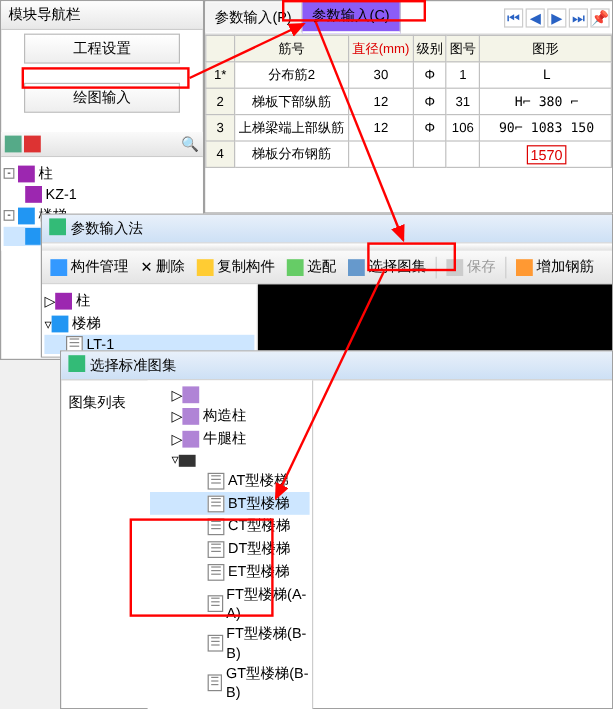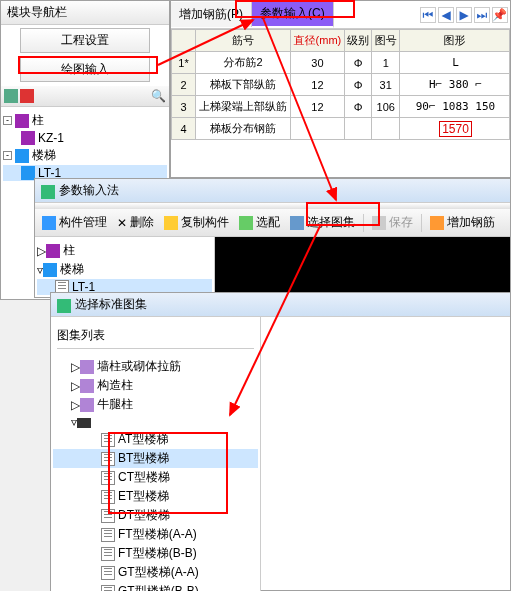--- a/index.html
+++ b/index.html
@@ -1,19 +1,19 @@
 <!DOCTYPE html>
 <html><head>
 <meta charset="utf-8">
 <style>
 *{box-sizing:border-box;margin:0;padding:0;font-family:"Microsoft YaHei","SimSun",sans-serif;font-size:12px}
 body{overflow:hidden;background:#f0f0f0;width:511px;height:591px;position:relative}
 .panel{background:#fff;border:1px solid #a0a0a0}
-.titlebar{background:linear-gradient(#fdfdfd,#e8e8e8);border-bottom:1px solid #ccc;padding:3px 6px;display:flex;align-items:flex-end;gap:4px}
-.side-btn{display:block;width:130px;margin:4px auto;border:1px solid #bbb;background:linear-gradient(#fff,#eee);padding:3px;text-align:center;cursor:pointer}
+.titlebar{background:linear-gradient(#fdfdfd,#e8e8e8);border-bottom:1px solid #ccc;padding:3px 6px;display:flex;align-items:flex-start;gap:4px}
+.side-btn{display:block;width:130px;margin:16px auto;border:1px solid #bbb;background:linear-gradient(#fff,#eee);padding:3px;text-align:center;cursor:pointer}
 .tree{padding:4px 2px;background:#fff}
 .tree-row{display:flex;align-items:center;padding:1px 0;cursor:pointer}
 .tree-row .tw{display:inline-block;width:9px;height:9px;border:1px solid #888;text-align:center;line-height:7px;font-size:9px;margin-right:3px}
 .tree-row.indent1{padding-left:18px}
 .tree-row.indent3{padding-left:48px}
 .tree-row.sel{background:#cde6ff}
 .ico{display:inline-block;width:14px;height:14px;margin-right:3px;vertical-align:middle}
 .ico-col{background:#9c27b0}
 .ico-stair{background:#2196f3}
 .ico-doc{border:1px solid #888;background:#fff;position:relative}
@@ -68,21 +68,21 @@
       </div>
     <div class="tree-row indent1 sel">
         <span class="ico ico-stair"></span>
         <span>LT-1</span>
       </div>
   </div>
 </div>
 
 <div class="panel" style="position:absolute;left:170px;top:0;right:0;height:178px">
   <div style="display:flex;align-items:center;border-bottom:1px solid #ccc">
-    <button style="border:none;background:#f4f4f4;padding:4px 8px;border-right:1px solid #ccc">增加钢筋(P)</button>
+    <button style="border:none;background:#f4f4f4;padding:4px 8px;border-right:1px solid #ccc">参数输入(P)</button>
     <button style="border:none;background:#8b5cf6;padding:4px 8px;border-right:1px solid #ccc;border-bottom:2px solid #fff">参数输入(C)</button>
     <div class="nav-arrows" style="margin-left:auto">
       <span>⏮</span>
       <span>◀</span>
       <span>▶</span>
       <span>⏭</span>
       <span>📌</span>
     </div>
   </div>
   <table class="grid">
@@ -192,28 +192,27 @@
     <div class="preview" style="flex:1"></div>
   </div>
 </div>
 
 <div class="panel" style="position:absolute;left:50px;top:292px;right:0;bottom:0">
   <div class="titlebar" style="background:linear-gradient(#e8f0fa,#cde0f5)">
     <span class="tb-ico" style="background:#3b7"></span>
     <span>选择标准图集</span>
   </div>
   <div style="display:flex;height:calc(100% - 22px)">
-    <div style="width:210px;border-right:1px solid #ccc;display:flex;flex-direction:column">
+    <div style="width:210px;border-right:1px solid #ccc;display:flex;">
       <div style="padding:10px 6px 4px;font-weight:normal">图集列表</div>
       <div style="height:1px;background:#ccc;margin:0 6px 4px"></div>
       <div class="tree" style="flex:1;overflow:auto">
         <div class="tree-row indent1">
             <span>▷</span>
             <span class="ico ico-g"></span>
-            <span>墙柱或砌体拉筋</span>
           </div>
         <div class="tree-row indent1">
             <span>▷</span>
             <span class="ico ico-g"></span>
             <span>构造柱</span>
           </div>
         <div class="tree-row indent1">
             <span>▷</span>
             <span class="ico ico-g"></span>
             <span>牛腿柱</span>
@@ -229,37 +228,33 @@
         <div class="tree-row indent3 sel">
             <span class="ico ico-doc"></span>
             <span>BT型楼梯</span>
           </div>
         <div class="tree-row indent3">
             <span class="ico ico-doc"></span>
             <span>CT型楼梯</span>
           </div>
         <div class="tree-row indent3">
             <span class="ico ico-doc"></span>
+            <span>DT型楼梯</span>
+          </div>
+        <div class="tree-row indent3">
+            <span class="ico ico-doc"></span>
             <span>ET型楼梯</span>
           </div>
         <div class="tree-row indent3">
             <span class="ico ico-doc"></span>
-            <span>DT型楼梯</span>
-          </div>
-        <div class="tree-row indent3">
-            <span class="ico ico-doc"></span>
             <span>FT型楼梯(A-A)</span>
           </div>
         <div class="tree-row indent3">
             <span class="ico ico-doc"></span>
             <span>FT型楼梯(B-B)</span>
-          </div>
-        <div class="tree-row indent3">
-            <span class="ico ico-doc"></span>
-            <span>GT型楼梯(A-A)</span>
           </div>
         <div class="tree-row indent3">
             <span class="ico ico-doc"></span>
             <span>GT型楼梯(B-B)</span>
           </div>
 
       </div>
     </div>
   </div>
 </div>

